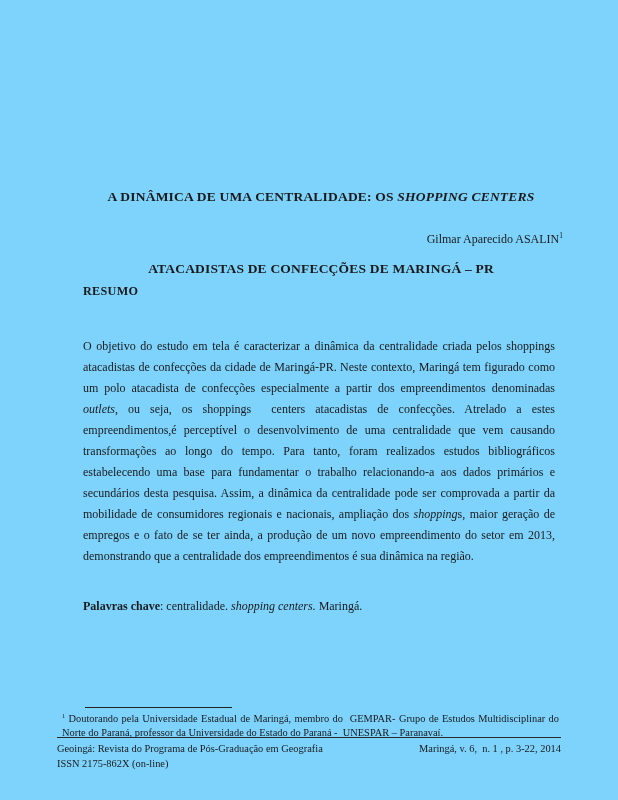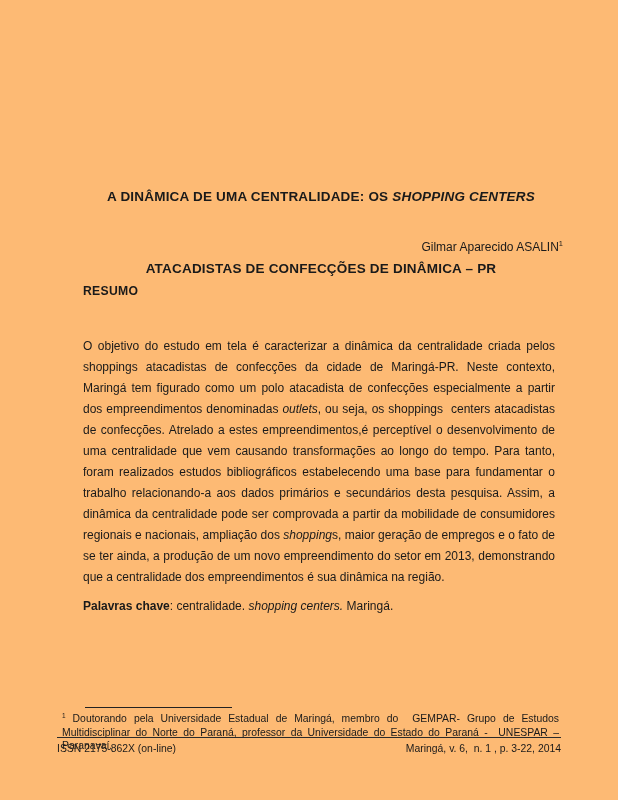--- a/index.html
+++ b/index.html
@@ -4,38 +4,38 @@
 <style>
   html, body {
     margin: 0;
     padding: 0;
     background: #ffffff;
   }
   .page {
     position: relative;
     width: 618px;
     height: 800px;
-    background: #fdba74;
+    background: #7dd3fc;
     color: #1a1a1a;
-    font-family: Liberation Sans, sans-serif;
+    font-family: Liberation Serif, serif;
     overflow: hidden;
   }
   .abs { position: absolute; }
 
   .title {
     top: 137px; left: 83px; width: 476px;
     text-align: center;
     font-weight: bold;
     font-size: 13.5px;
     line-height: 24px;
     letter-spacing: 0.2px;
     white-space: pre-wrap;
   }
   .author-line {
-    top: 240px; left: 83px; width: 480px;
+    top: 232px; left: 83px; width: 480px;
     text-align: right;
     font-size: 12px;
     white-space: pre-wrap;
   }
   .abstract-heading {
     top: 284px; left: 83px;
     font-weight: bold;
     font-size: 12.2px;
     letter-spacing: 0.3px;
   }
@@ -84,35 +84,36 @@
     line-height: 0;
   }
 </style>
 </head>
 <body>
 
 <div class="page">
 
   <div class="abs title">
     <div><span>A DINÂMICA DE UMA CENTRALIDADE: OS </span><span class="seg-italic">SHOPPING CENTERS</span></div>
-    <div>ATACADISTAS DE CONFECÇÕES DE DINÂMICA – PR</div>
+    <div>ATACADISTAS DE CONFECÇÕES DE MARINGÁ – PR</div>
   </div>
 
   <div class="abs author-line"><span>Gilmar Aparecido ASALIN</span><span class="seg-sup">1</span></div>
 
   <div class="abs abstract-heading">RESUMO</div>
 
   <div class="abs abstract-text"><span>O objetivo do estudo em tela é caracterizar a dinâmica da centralidade criada pelos shoppings atacadistas de confecções da cidade de Maringá-PR. Neste contexto, Maringá tem figurado como um polo atacadista de confecções especialmente a partir dos empreendimentos denominadas </span><span class="seg-italic">outlets</span><span>, ou seja, os shoppings  centers atacadistas de confecções. Atrelado a estes empreendimentos,é perceptível o desenvolvimento de uma centralidade que vem causando transformações ao longo do tempo. Para tanto, foram realizados estudos bibliográficos estabelecendo uma base para fundamentar o trabalho relacionando-a aos dados primários e secundários desta pesquisa. Assim, a dinâmica da centralidade pode ser comprovada a partir da mobilidade de consumidores regionais e nacionais, ampliação dos </span><span class="seg-italic">shopping</span><span>s, maior geração de empregos e o fato de se ter ainda, a produção de um novo empreendimento do setor em 2013, demonstrando que a centralidade dos empreendimentos é sua dinâmica na região.</span></div>
 
   <div class="abs keywords-line"><span class="seg-bold">Palavras chave</span><span>: centralidade. </span><span class="seg-italic">shopping centers.</span><span> Maringá.</span></div>
 
   <div class="abs footnote-separator"></div>
 
   <div class="abs footnote-text"><span class="seg-sup">1</span><span> Doutorando pela Universidade Estadual de Maringá, membro do  GEMPAR- Grupo de Estudos Multidisciplinar do Norte do Paraná, professor da Universidade do Estado do Paraná -  UNESPAR – Paranavaí.</span></div>
 
   <div class="abs footer">
     <div class="footer-left">
+      <div>Geoingá: Revista do Programa de Pós-Graduação em Geografia</div>
       <div>ISSN 2175-862X (on-line)</div>
     </div>
     <div class="footer-right">Maringá, v. 6,  n. 1 , p. 3-22, 2014</div>
   </div>
 
 </div>
 
 </body></html>

